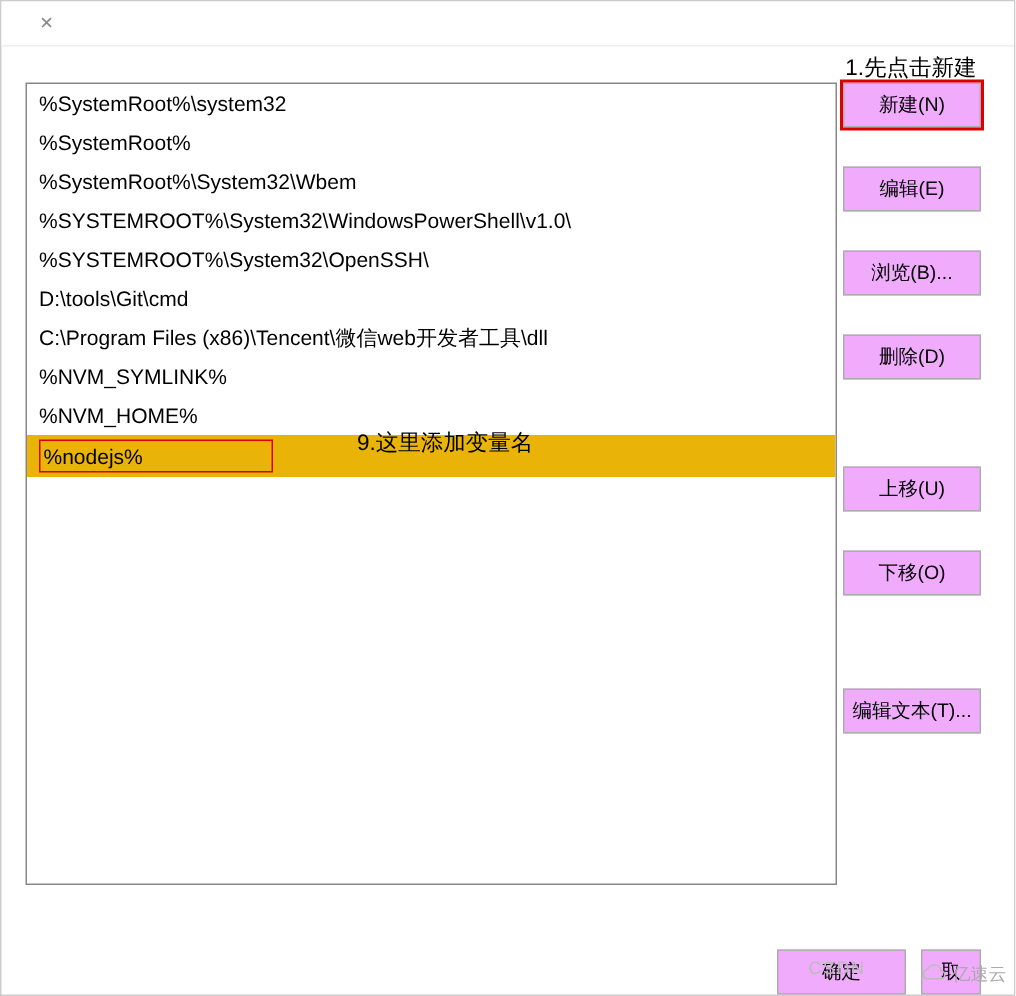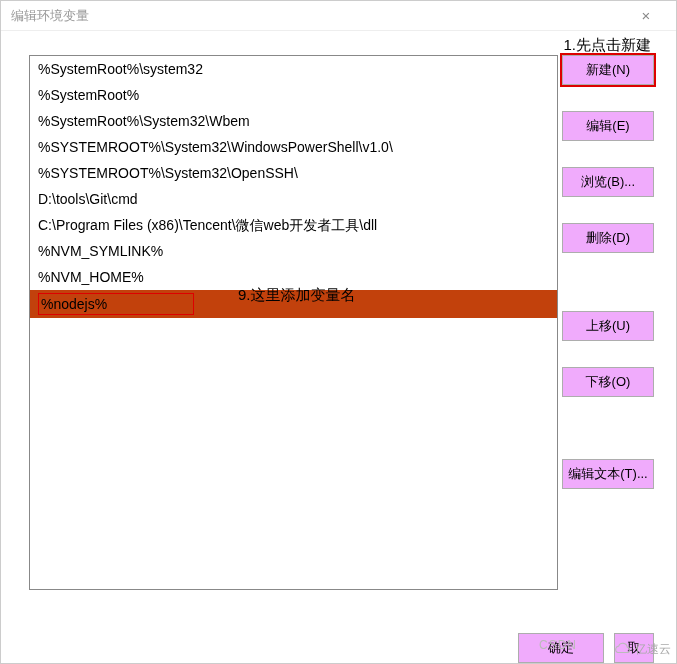--- a/index.html
+++ b/index.html
@@ -34,42 +34,42 @@
     .close-x {
       width: 40px;
       text-align: center;
       color: #888;
       font-size: 15px;
       font-family: Arial, sans-serif;
     }
     .body {
       flex: 1;
       display: flex;
-      padding: 24px 22px 0 28px;
+      padding: 24px 22px 0 16px;
       gap: 4px;
       position: relative;
     }
     .listbox {
       flex: 1;
       border: 1px solid #888;
       background: #fff;
       overflow: hidden;
       height: 535px;
     }
     .list-item {
       padding: 3px 8px;
       font-size: 14px;
       line-height: 20px;
       color: #000;
       white-space: nowrap;
       overflow: hidden;
       text-overflow: ellipsis;
     }
     .list-item.selected {
-      background: #c2410c;
+      background: #eab308;
     }
     .edit-box {
       display: inline-block;
       border: 1px solid #d00;
       padding: 1px 6px 1px 2px;
       min-width: 156px;
       font-size: 14px;
       line-height: 18px;
     }
     .side-buttons {
@@ -137,21 +137,20 @@
       color: #bbb;
       letter-spacing: 1px;
       pointer-events: none;
     }
   </style>
 </head>
 <body>
 
 <div class="window">
   <div class="titlebar">
-    <div class="titlebar-title">编辑环境变量</div>
     <div class="close-x">×</div>
   </div>
 
   <div class="body">
     <div class="listbox">
       <div class="list-item">%SystemRoot%\system32</div>
       <div class="list-item">%SystemRoot%</div>
       <div class="list-item">%SystemRoot%\System32\Wbem</div>
       <div class="list-item">%SYSTEMROOT%\System32\WindowsPowerShell\v1.0\</div>
       <div class="list-item">%SYSTEMROOT%\System32\OpenSSH\</div>

